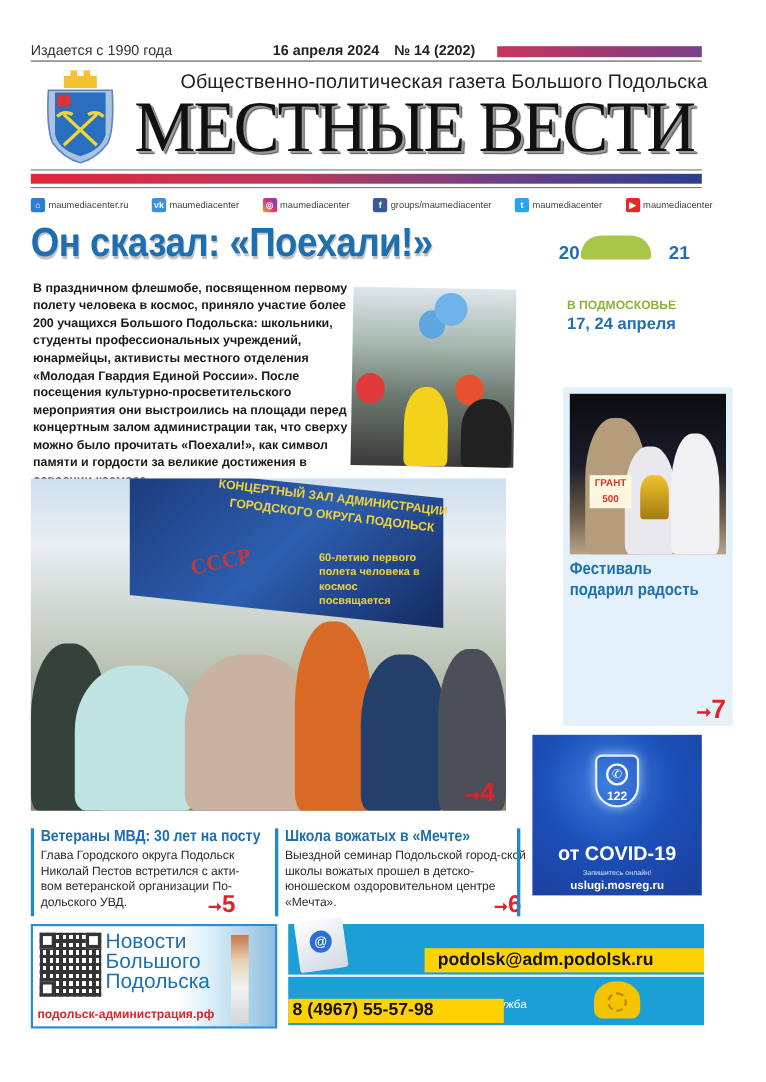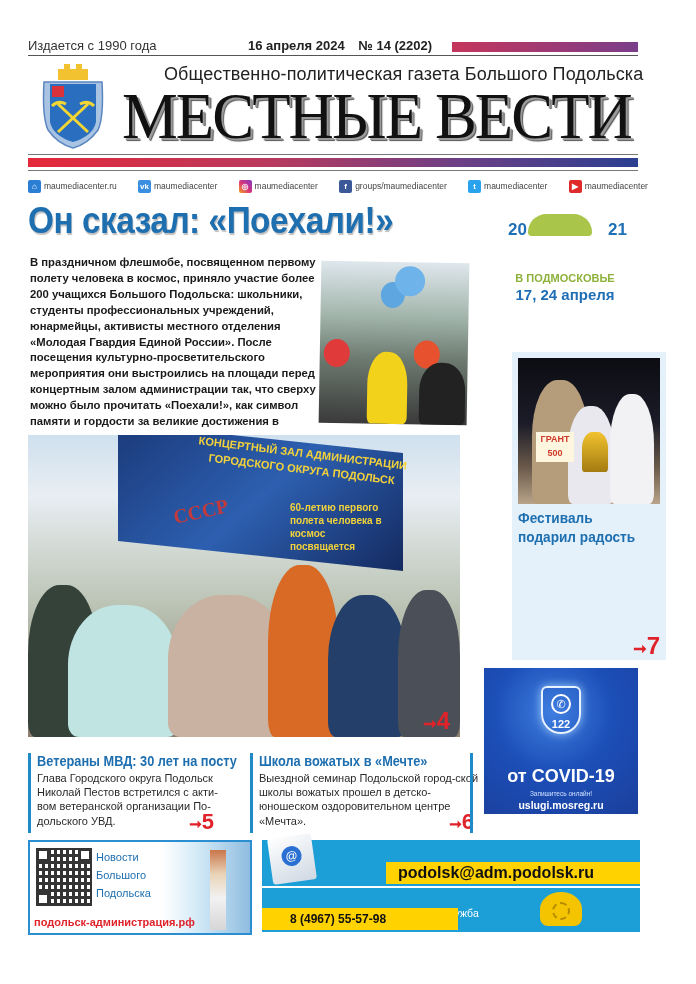--- a/index.html
+++ b/index.html
@@ -71,31 +71,31 @@
   .brief-body { font-size: 11px; line-height: 14.2px; color: #2a2a2a; margin-top: 1px; }
   .brief-arrow { position: absolute; right: 10px; bottom: -2px; color: #e0232b; font-weight: bold; font-size: 22px; }
   .brief-sep { left: 470px; top: 753px; width: 3px; height: 80px; background: #1e8ac8; }
 
   
   .news-box { left: 28px; top: 840px; width: 224px; height: 95px; border: 2px solid #2a8ed0; background: linear-gradient(90deg, #ffffff 60%, #d6ecf8 75%, #8fbde0 100%); overflow: hidden; }
   .qr { position: absolute; left: 6px; top: 6px; width: 56px; height: 58px; background:
         repeating-linear-gradient(90deg, #111 0 3px, transparent 3px 6px),
         repeating-linear-gradient(0deg, #111 0 3px, #fff 3px 7px); opacity: 0.85; }
   .qr-corner { position: absolute; width: 14px; height: 14px; border: 3px solid #111; background: #fff; }
-  .news-text { position: absolute; left: 66px; top: 6px; font-size: 11px; line-height: 18px; color: #1e6fb0; }
+  .news-text { position: absolute; left: 66px; top: 6px; font-size: 19px; line-height: 18px; color: #1e6fb0; }
   .news-url { position: absolute; left: 4px; top: 74px; font-size: 11px; font-weight: bold; color: #e0232b; }
   .tower { position: absolute; left: 180px; top: 8px; width: 16px; height: 80px; background: linear-gradient(180deg, #c9764a 0%, #e9d3b7 30%, #f2f2f2 60%, #d6d6d6 100%); }
 
   .contact { left: 262px; top: 840px; width: 378px; height: 92px; }
   .c-row1 { position: absolute; left: 0; top: 0; width: 378px; height: 46px; background: #1c9fd6; }
   .c-row2 { position: absolute; left: 0; top: 48px; width: 378px; height: 44px; background: #1c9fd6; }
   .c-label1 { position: absolute; left: 72px; top: 5px; font-size: 10.5px; font-weight: bold; color: #fff; white-space: nowrap; }
   .c-email { position: absolute; left: 124px; top: 22px; width: 254px; height: 22px; background: #ffd200; font-size: 16px; font-weight: bold; color: #111; padding-left: 12px; line-height: 22px; }
   .c-label2 { position: absolute; left: 22px; top: 19px; font-size: 10.5px; font-weight: normal; color: #fff; white-space: nowrap; }
-  .c-phone { position: absolute; left: 0; top: 20px; width: 196px; height: 22px; background: #ffd200; font-size: 12px; font-weight: bold; color: #111; padding-left: 28px; line-height: 22px; }
+  .c-phone { position: absolute; left: 0; top: 20px; width: 196px; height: 22px; background: #ffd200; font-size: 16px; font-weight: bold; color: #111; padding-left: 4px; line-height: 22px; }
   .envelope { position: absolute; left: 8px; top: -4px; width: 44px; height: 46px; background: linear-gradient(160deg, #ffffff, #cfd8e3); border-radius: 3px; transform: rotate(-8deg); }
   .env-at { position: absolute; left: 12px; top: 10px; width: 20px; height: 20px; border-radius: 50%; background: #2a6fd2; color: #fff; font-size: 12px; text-align: center; line-height: 20px; }
   .telephone { position: absolute; left: 278px; top: 4px; width: 42px; height: 34px; background: #f5c400; border-radius: 50% 50% 8px 8px; }
   .dial { position: absolute; left: 12px; top: 10px; width: 18px; height: 18px; border-radius: 50%; border: 2px dashed #b58a00; }
 </style>
 </head>
 <body>
 
 <div class="abs published">Издается с 1990 года</div>
 <div class="abs issue">

